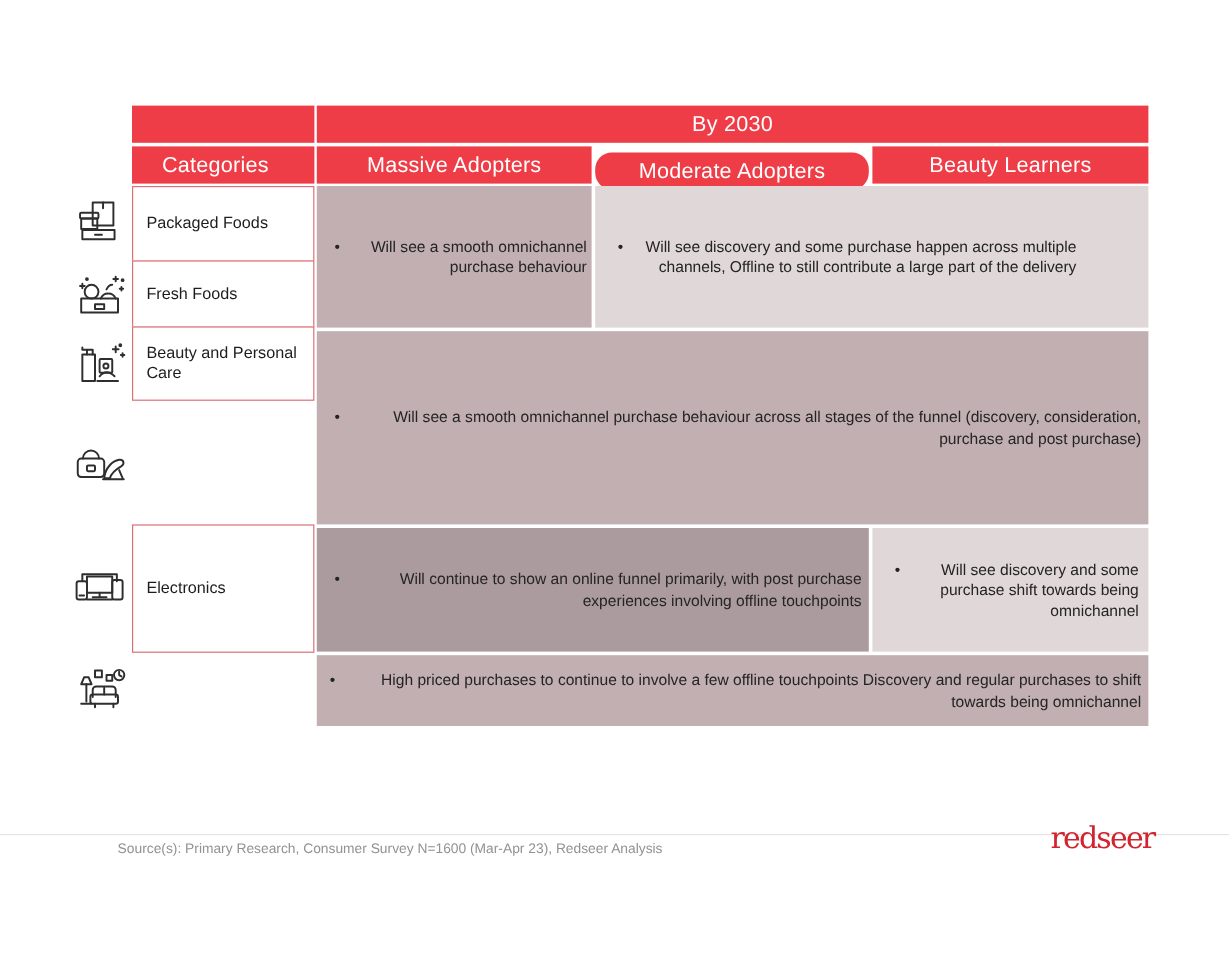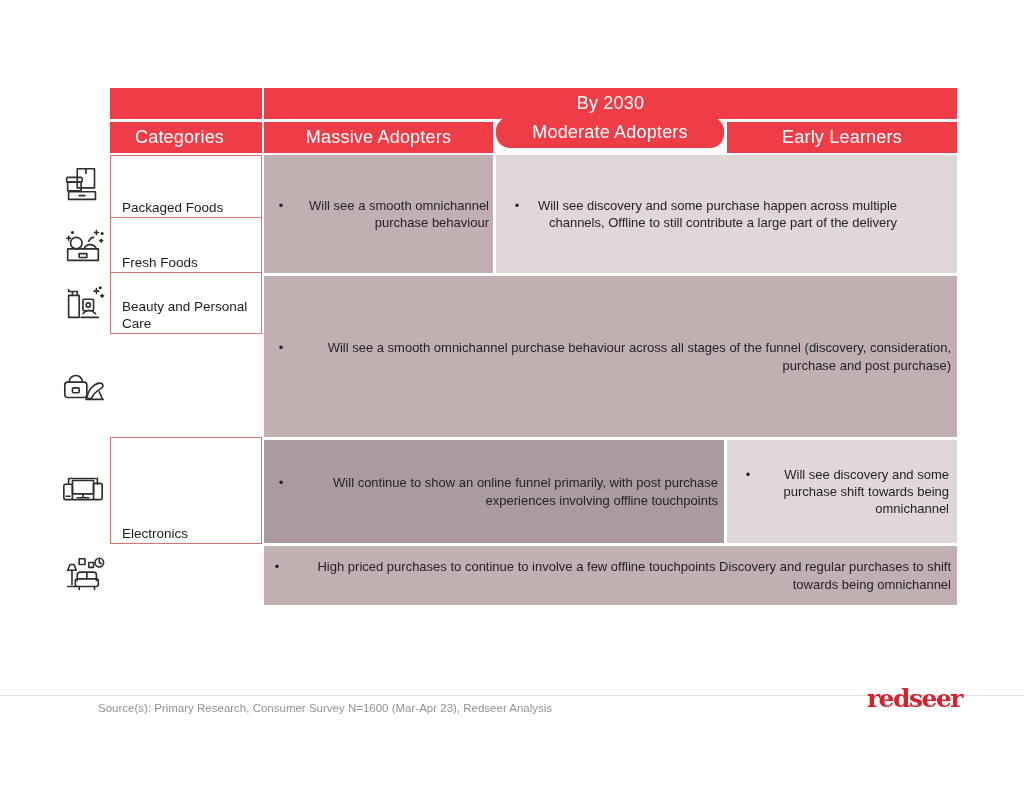--- a/index.html
+++ b/index.html
@@ -12,28 +12,28 @@
   
   .hdr {
     position:absolute; background:var(--header-red,#EE3D46); color:#fff;
     font-size:18px; display:flex; align-items:center; justify-content:center;
     box-sizing:border-box; letter-spacing:.2px;
   }
   #hdr-blank      { left:110px; top:88px;  width:152px; height:31px; }
   #hdr-year       { left:264px; top:88px;  width:693px; height:31px; }
   #hdr-categories { left:110px; top:122px; width:152px; height:31px; justify-content:flex-start; padding-left:25px; }
   #hdr-col-0      { left:264px; top:122px; width:229px; height:31px; }
-  #hdr-col-1      { left:496px; top:117px; width:228px; height:31px;border-radius:14px; }
+  #hdr-col-1      { left:496px; top:127px; width:228px; height:31px;border-radius:14px; }
   #hdr-col-2      { left:727px; top:122px; width:230px; height:31px; }
 
   
   .catcell {
     position:absolute; left:110px; width:152px; background:#fff;
     border:1px solid var(--border-red,#DD7077); box-sizing:border-box;
-    display:flex; align-items:flex-end; padding:0 8px 0 11px;
+    display:flex; align-items:center; padding:0 8px 0 11px;
     font-size:13.5px; color:#1d1d1d; line-height:1.25;
   }
   #cat-0 { top:155px; height:63px; }
   #cat-1 { top:217px; height:56px; }
   #cat-2 { top:272px; height:62px; }
   #cat-3 { top:333px; height:105px; }
   #cat-4 { top:437px; height:107px; }
   #cat-5 { top:543px; height:62px; }
 
   
@@ -63,35 +63,35 @@
   #icon-2 { top:281px; }
   #icon-3 { top:363px; }
   #icon-4 { top:468px; }
   #icon-5 { top:552px; }
 
   
   .divider { position:absolute; left:0; width:1024px; top:695px; border-top:1px solid #E4E4E4; }
   .source  { position:absolute; left:68px; top:702px; font-size:11.5px; color:#929292;margin-left:30px; }
   .logo    {
     position:absolute; right:62px; top:684px; font-family:"DejaVu Serif", serif;
-    font-weight:700; font-size:25px; color:var(--logo-red,#D2232E); letter-spacing:-1.5px;
+    font-weight:400; font-size:25px; color:var(--logo-red,#D2232E); letter-spacing:-1.5px;
   }
 </style>
 </head>
 <body>
 
 <div class="slide">
 
   <div class="hdr" id="hdr-blank"></div>
   <div class="hdr" id="hdr-year">By 2030</div>
 
   <div class="hdr" id="hdr-categories">Categories</div>
   <div class="hdr" id="hdr-col-0">Massive Adopters</div>
   <div class="hdr" id="hdr-col-1">Moderate Adopters</div>
-  <div class="hdr" id="hdr-col-2">Early Learners</div>
+  <div class="hdr" id="hdr-col-2">Beauty Learners</div>
 
   <div class="icon" id="icon-0">
     <svg viewBox="0 0 48 48">
       <rect x="18" y="6" width="18" height="20"></rect>
       <line x1="27" y1="6" x2="27" y2="11"></line>
       <rect x="7" y="15" width="16" height="5" rx="1"></rect>
       <rect x="8" y="20" width="14" height="9"></rect>
       <rect x="9" y="30" width="28" height="8"></rect>
       <line x1="20" y1="34" x2="26" y2="34"></line>
     </svg>

